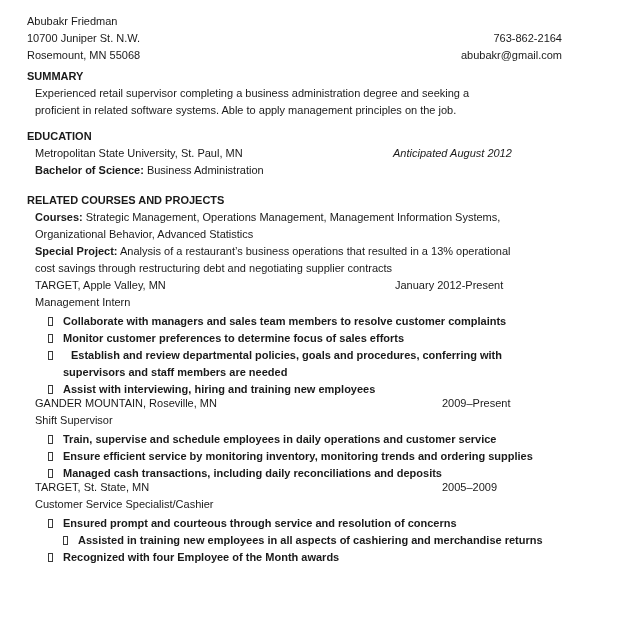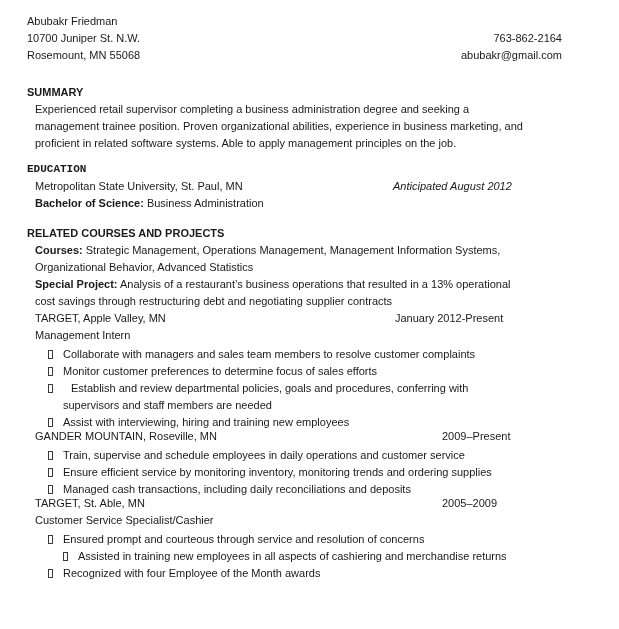--- a/index.html
+++ b/index.html
@@ -7,28 +7,28 @@
     width:619px;height:629px;overflow:hidden;
     background:#ffffff;color:#1a1a1a;
     font-family:"Liberation Sans","DejaVu Sans",sans-serif;
     font-size:11px;line-height:17px;
   }
   .page{box-sizing:border-box;width:619px;height:629px;padding:13px 57px 10px 27px;}
   .row{position:relative;}
   .right{position:absolute;right:0;top:0;}
   .indent{padding-left:8px;}
   h2{font-size:11px;line-height:17px;margin:0;font-weight:bold;letter-spacing:0;}
-  .mt20{margin-top:20px;}
-  .mt9{margin-top:9px;font-family:Liberation Mono, monospace;}
+  .mt20{margin-top:4px;}
+  .mt9{margin-top:9px;}
   .mt13{margin-top:13px;}
   .mt11{margin-top:11px;}
   b{font-weight:bold;}
   .bold{font-weight:normal;}
   .bullets{margin:2px 0 -3px 0;}
-  .bullet{position:relative;padding-left:36px;}
+  .bullet{position:relative;padding-left:36px;font-weight:bold;}
   .bullet .tofu{
     position:absolute;left:21px;top:4px;width:5px;height:9px;
     border:1px solid #3a3a3a;background:
       linear-gradient(#fff,#fff);
     box-sizing:border-box;
   }
   .bullet.sub{padding-left:51px;}
   .bullet.sub .tofu{left:36px;}
   .ti{text-indent:8px;}
   .date{position:absolute;top:0;white-space:nowrap;}
@@ -52,21 +52,20 @@
     <div class="row">
       <span>Rosemount, MN 55068</span>
       <span class="right">abubakr@gmail.com</span>
     </div>
   </header>
 
   <section>
     <h2 class="mt20">SUMMARY</h2>
     <div class="indent">
       <div>Experienced retail supervisor completing a business administration degree and seeking a</div>
-      <div>management trainee position. Proven organizational abilities, experience in business marketing, and</div>
       <div>proficient in related software systems. Able to apply management principles on the job.</div>
     </div>
   </section>
 
   <section>
     <h2 class="mt9">EDUCATION</h2>
     <div class="indent row">
       <span>Metropolitan State University, St. Paul, MN</span>
       <span class="date date-a">Anticipated August 2012</span>
     </div>
@@ -111,37 +110,38 @@
       <div class="bullet">
         <span class="tofu"></span>
         <span>Assist with interviewing, hiring and training new employees</span>
       </div>
     </div>
 
     <div class="indent row">
       <span>GANDER MOUNTAIN, Roseville, MN</span>
       <span class="date date-c">2009–Present</span>
     </div>
+    <div class="indent bold">Shift Supervisor</div>
     <div class="bullets">
       <div class="bullet">
         <span class="tofu"></span>
         <span>Train, supervise and schedule employees in daily operations and customer service</span>
       </div>
       <div class="bullet">
         <span class="tofu"></span>
         <span>Ensure efficient service by monitoring inventory, monitoring trends and ordering supplies</span>
       </div>
       <div class="bullet">
         <span class="tofu"></span>
         <span>Managed cash transactions, including daily reconciliations and deposits</span>
       </div>
     </div>
 
     <div class="indent row">
-      <span>TARGET, St. Able, MN</span>
+      <span>TARGET, St. State, MN</span>
       <span class="date date-c">2005–2009</span>
     </div>
     <div class="indent bold">Customer Service Specialist/Cashier</div>
     <div class="bullets">
       <div class="bullet">
         <span class="tofu"></span>
         <span>Ensured prompt and courteous through service and resolution of concerns</span>
       </div>
       <div class="bullet sub">
         <span class="tofu"></span>

